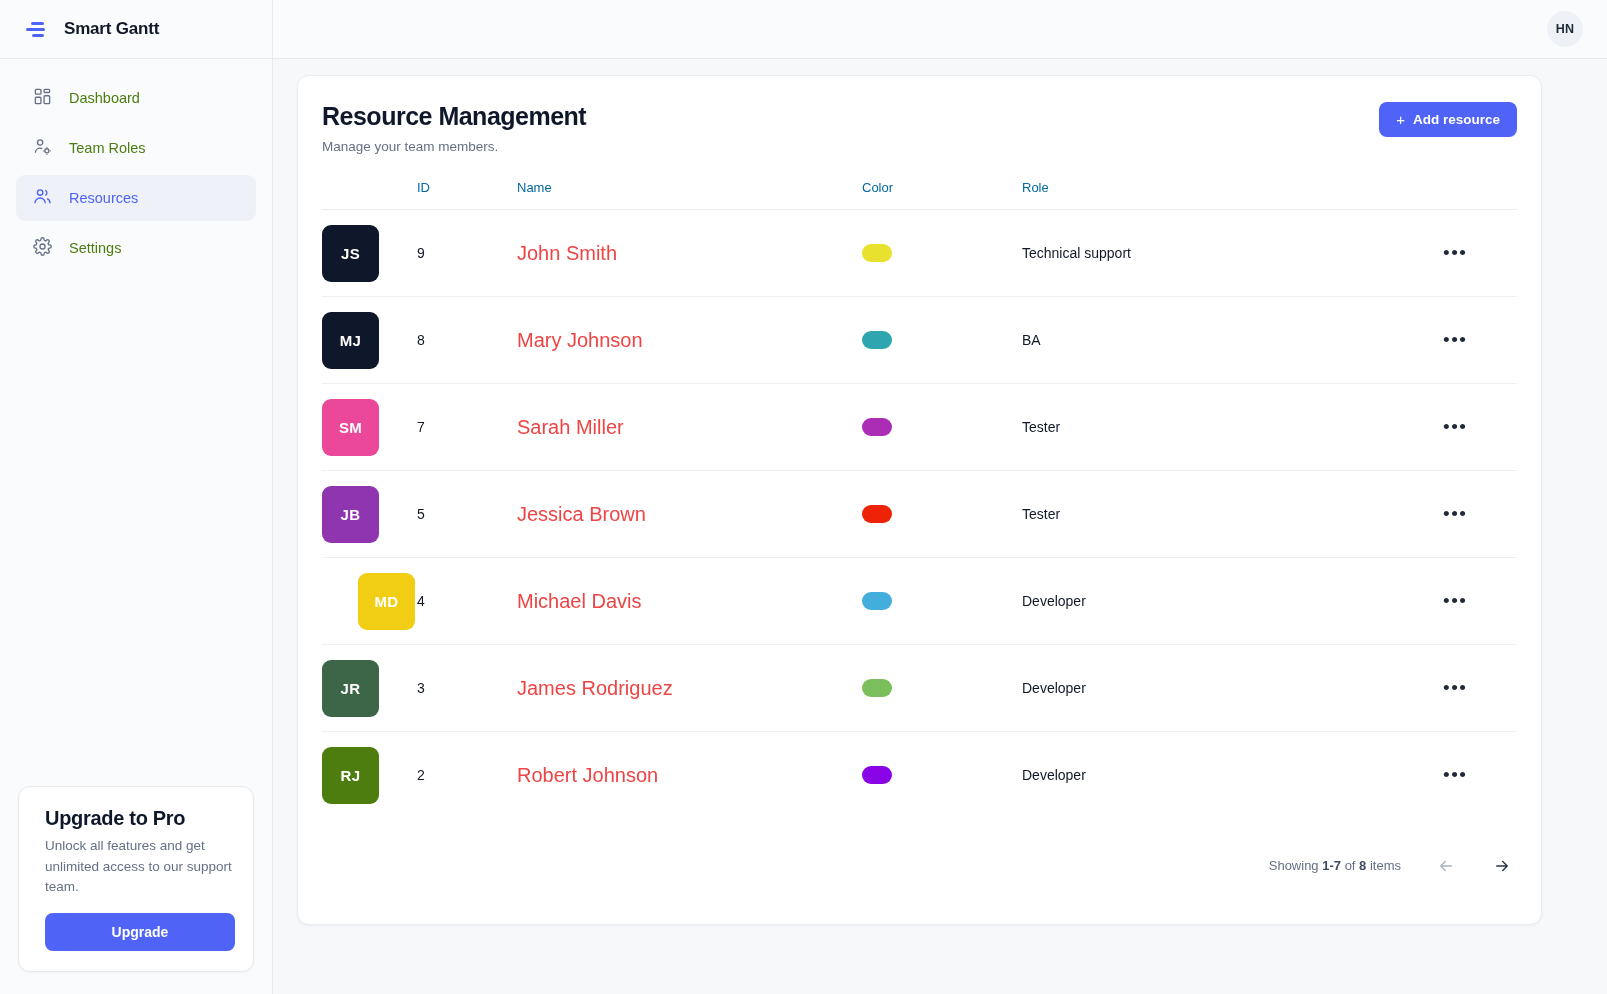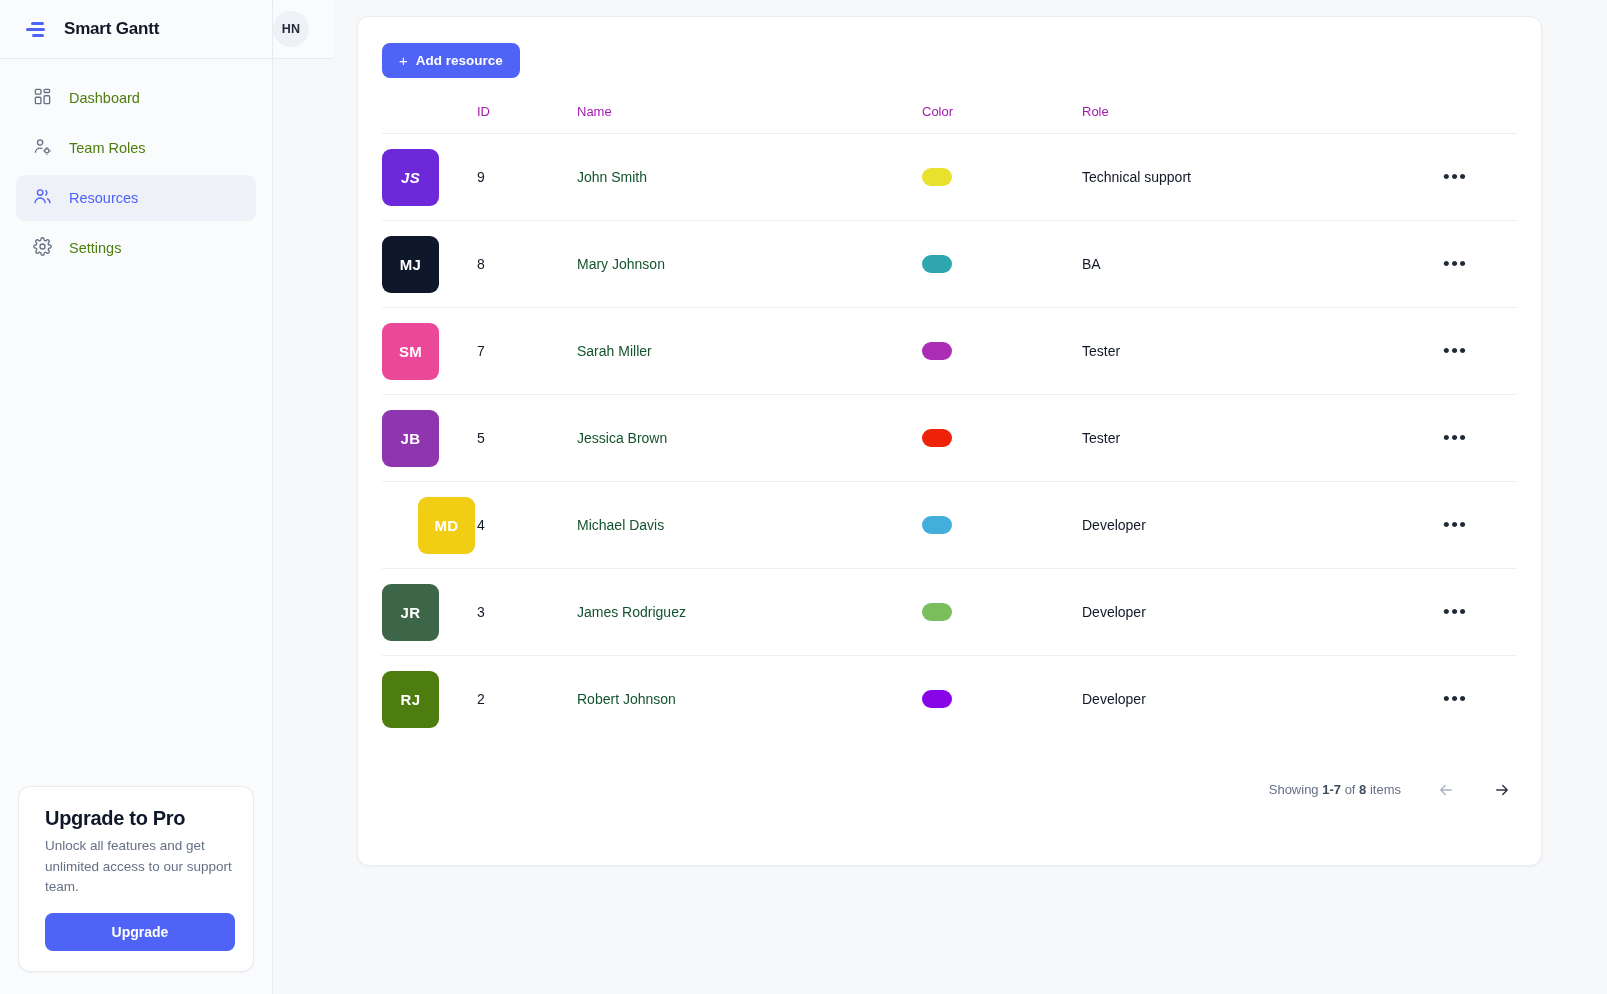--- a/index.html
+++ b/index.html
@@ -58,21 +58,21 @@
   .upgrade-btn {
     display:block; width: 100%; height: 38px;
     background: #4f63f7; color:#fff;
     border: none; border-radius: 8px;
     font-size: 14px; font-weight: bold;
     font-family: "Liberation Sans", sans-serif;
     cursor: pointer;
   }
 
   
-  .main { flex: 1; display: flex; flex-direction: row; background:#f7f8fa; min-width:0;justify-content:flex-end;}
+  .main { flex: 1; display: flex; flex-direction: column; background:#f7f8fa; min-width:0;justify-content:flex-end;}
   .topbar {
     height: 59px; border-bottom: 1px solid #e8eaee;
     background: #fafbfc;
     display:flex; align-items:center; justify-content:flex-end;
     padding-right: 24px;
   }
   .avatar-badge {
     width: 36px; height: 36px; border-radius: 50%;
     background: #eef1f6; color: #1f2937;
     display:flex; align-items:center; justify-content:center;
@@ -99,40 +99,40 @@
     height: 35px; padding: 0 17px;
     font-size: 13.5px; font-weight: bold;
     font-family: "Liberation Sans", sans-serif;
     cursor:pointer;
   }
   .add-btn .plus { font-size: 15px; font-weight: normal; line-height:1;}
 
   
   table { width: 100%; border-collapse: collapse; margin-top: 26px; table-layout: fixed;}
   thead th {
-    text-align: left; font-size: 13px; font-weight: normal; color:#a21caf;
+    text-align: left; font-size: 13px; font-weight: normal; color:#0369a1;
     padding-bottom: 14px; border-bottom: 1px solid #ebedf1;
   }
   th.c-av { width: 95px; }
   th.c-id { width: 100px; }
   th.c-name { width: 345px; }
   th.c-color { width: 160px; }
   th.c-role { width: auto; }
   th.c-act { width: 80px; }
 
   tbody td { border-bottom: 1px solid #eef0f3; padding: 0; height: 87px; vertical-align: middle;}
   tbody tr:last-child td { border-bottom: none; }
 
   .av {
     width: 57px; height: 57px; border-radius: 9px;
     display:flex; align-items:center; justify-content:center;
     color:#fff; font-size: 15px; font-weight: bold; letter-spacing:0.3px;
   }
   .cell-id { font-size: 14px; color: #111827; }
-  .cell-name { font-size: 14px; color: #14532d; }
+  .cell-name { font-size: 20px; color: #ef4444; }
   .cell-role { font-size: 14px; color: #111827; }
   .swatch { width: 30px; height: 18px; border-radius: 9px; display:block;}
   .dots {
     font-size: 19px; color:#1f2937; letter-spacing: 1.5px;
     cursor:pointer; line-height: 10px; display:inline-block;
     padding: 4px 6px;
   }
 
   .pager {
     display:flex; align-items:center; justify-content:flex-end;
@@ -215,41 +215,45 @@
 
   <section class="main">
     <div class="topbar">
       <div class="avatar-badge">HN</div>
     </div>
 
     <div class="content">
       <div class="card">
 
         <div class="card-head">
+          <div>
+            <div class="page-title">Resource Management</div>
+            <div class="page-sub">Manage your team members.</div>
+          </div>
           <button class="add-btn">
             <span class="plus">+</span>
             <span>Add resource</span>
           </button>
         </div>
 
         <table>
           <thead>
             <tr>
               <th class="c-av"></th>
               <th class="c-id">ID</th>
               <th class="c-name">Name</th>
               <th class="c-color">Color</th>
               <th class="c-role">Role</th>
               <th class="c-act"></th>
             </tr>
           </thead>
           <tbody id="tbody">
               <tr>
                 <td>
-                  <div class="av" style="background: #6d28d9; font-style: italic;">JS</div>
+                  <div class="av" style="background: #0f172a;">JS</div>
                 </td>
                 <td class="cell-id">9</td>
                 <td class="cell-name">John Smith</td>
                 <td>
                   <span class="swatch" style="background: rgb(232, 225, 46);"></span>
                 </td>
                 <td class="cell-role">Technical support</td>
                 <td><span class="dots">•••</span></td>
               </tr>
               <tr>

